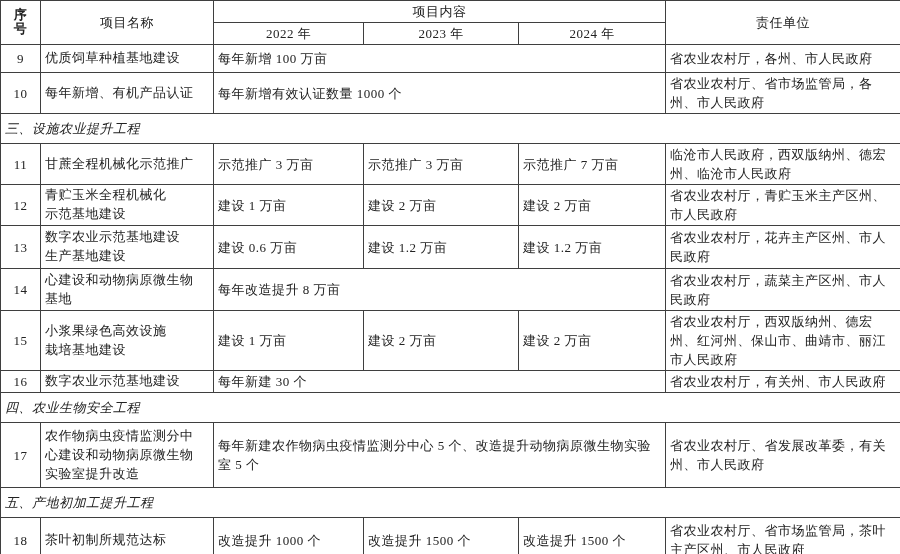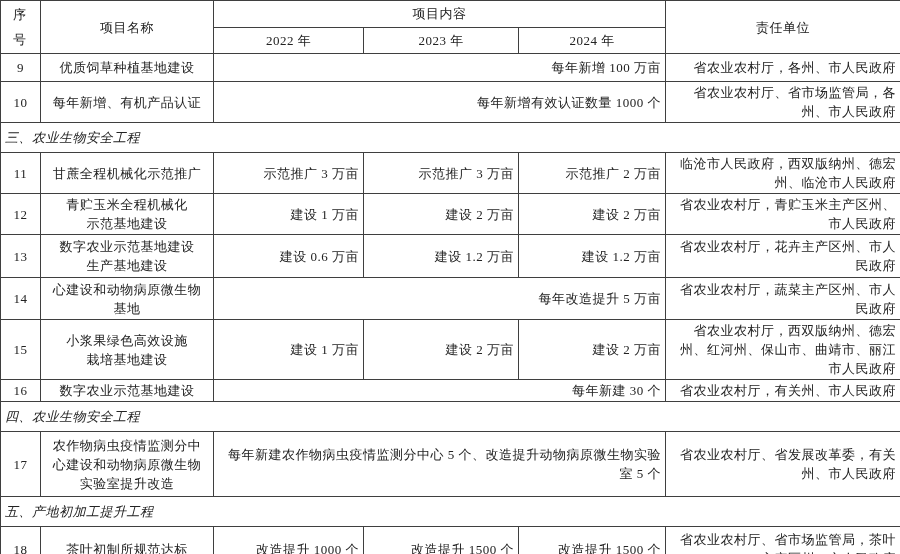--- a/index.html
+++ b/index.html
@@ -23,29 +23,29 @@
     vertical-align:middle;
     padding:1px 4px;
     box-sizing:border-box;
     overflow:hidden;
   }
   th.hdr{
     font-weight:bold;
     text-align:center;
     letter-spacing:1px;
   }
-  .idx-wrap{display:inline-block;width:1.15em;word-break:break-all;line-height:25px;text-align:left;}
+  .idx-wrap{display:inline-block;width:1.15em;word-break:break-all;line-height:14px;text-align:center;font-weight:bold;}
   td.num{text-align:center;}
   td.name{
-    text-align:center;
     white-space:pre-line;
     padding:1px 3px;
+    font-family:Liberation Mono, monospace;
   }
   td.val,td.duty{
-    text-align:right;
+    text-align:left;
     padding:1px 6px 1px 8px;
   }
   td.section{
     font-weight:bold;
     font-style:italic;
     font-size:13.5px;
     letter-spacing:1.5px;
     text-align:left;
     padding-left:14px;
   }
@@ -84,29 +84,29 @@
   </tr>
 
   <tr style="height:38px">
     <td class="num">10</td>
     <td class="name">每年新增、有机产品认证</td>
     <td class="val" colspan="3">每年新增有效认证数量 1000 个</td>
     <td class="duty">省农业农村厅、省市场监管局，各州、市人民政府</td>
   </tr>
 
   <tr style="height:30px">
-    <td class="section" colspan="6">三、农业生物安全工程</td>
+    <td class="section" colspan="6">三、设施农业提升工程</td>
   </tr>
 
   <tr style="height:40px">
     <td class="num">11</td>
     <td class="name">甘蔗全程机械化示范推广</td>
     <td class="val">示范推广 3 万亩</td>
     <td class="val">示范推广 3 万亩</td>
-    <td class="val">示范推广 2 万亩</td>
+    <td class="val">示范推广 7 万亩</td>
     <td class="duty">临沧市人民政府，西双版纳州、德宏州、临沧市人民政府</td>
   </tr>
 
   <tr style="height:40px">
     <td class="num">12</td>
     <td class="name">青贮玉米全程机械化
 示范基地建设</td>
     <td class="val">建设 1 万亩</td>
     <td class="val">建设 2 万亩</td>
     <td class="val">建设 2 万亩</td>
@@ -120,21 +120,21 @@
     <td class="val">建设 0.6 万亩</td>
     <td class="val">建设 1.2 万亩</td>
     <td class="val">建设 1.2 万亩</td>
     <td class="duty">省农业农村厅，花卉主产区州、市人民政府</td>
   </tr>
 
   <tr style="height:42px">
     <td class="num">14</td>
     <td class="name">心建设和动物病原微生物
 基地</td>
-    <td class="val" colspan="3">每年改造提升 5 万亩</td>
+    <td class="val" colspan="3">每年改造提升 8 万亩</td>
     <td class="duty">省农业农村厅，蔬菜主产区州、市人民政府</td>
   </tr>
 
   <tr style="height:58px">
     <td class="num">15</td>
     <td class="name">小浆果绿色高效设施
 栽培基地建设</td>
     <td class="val">建设 1 万亩</td>
     <td class="val">建设 2 万亩</td>
     <td class="val">建设 2 万亩</td>

